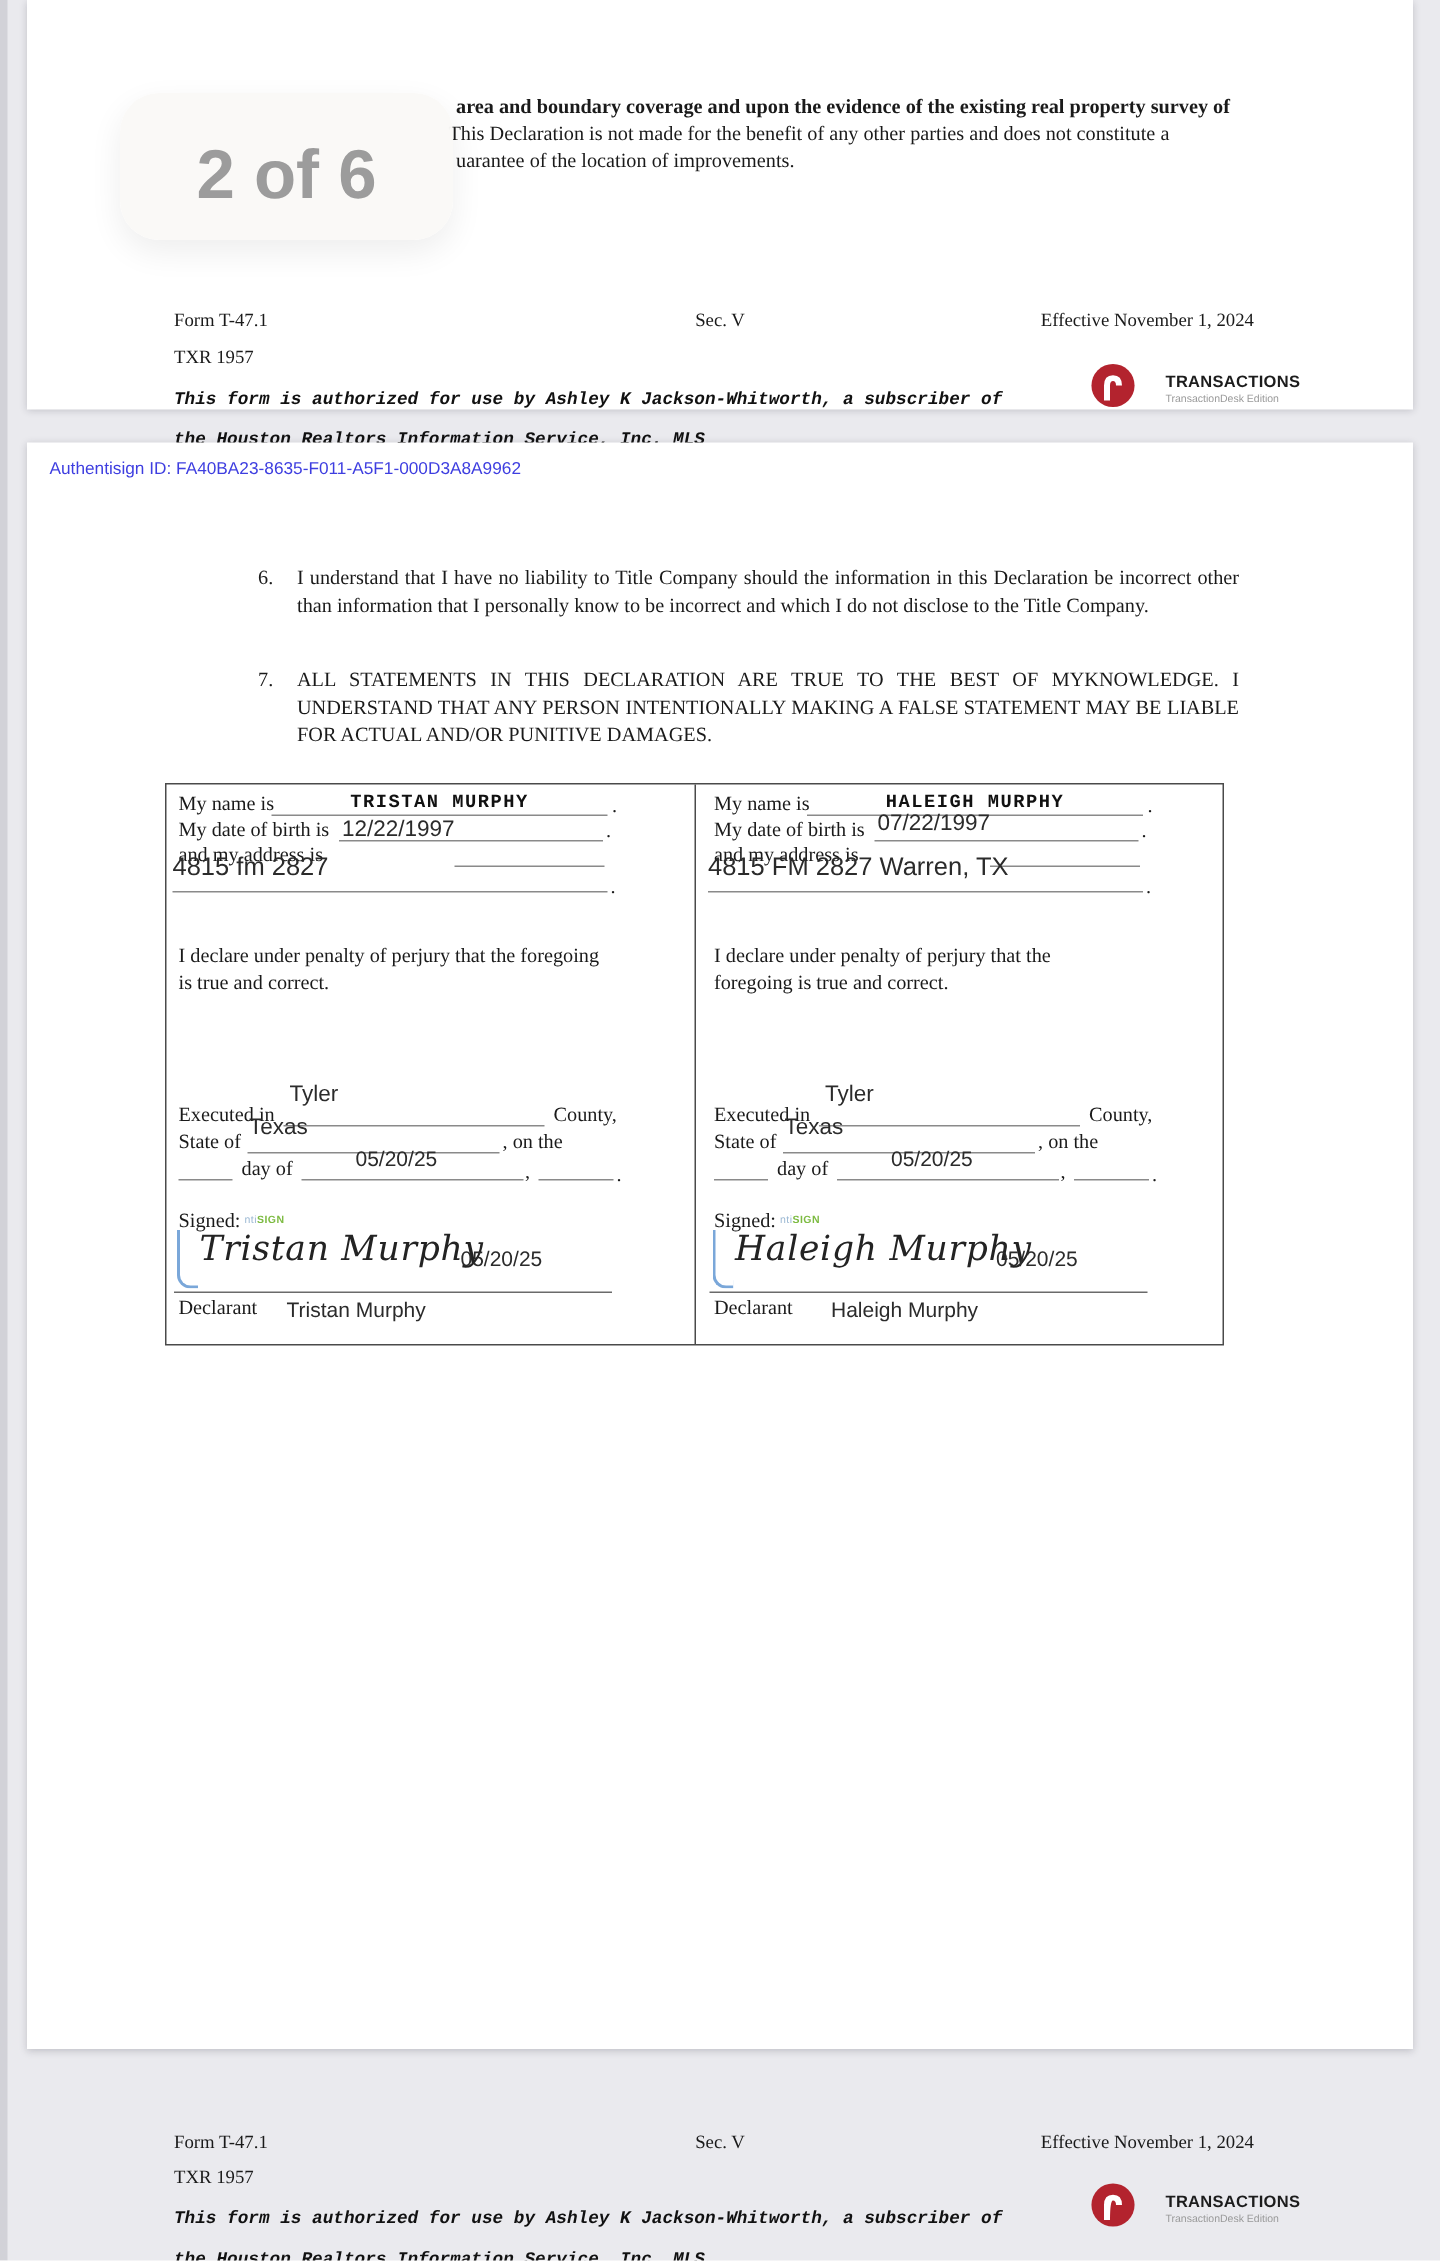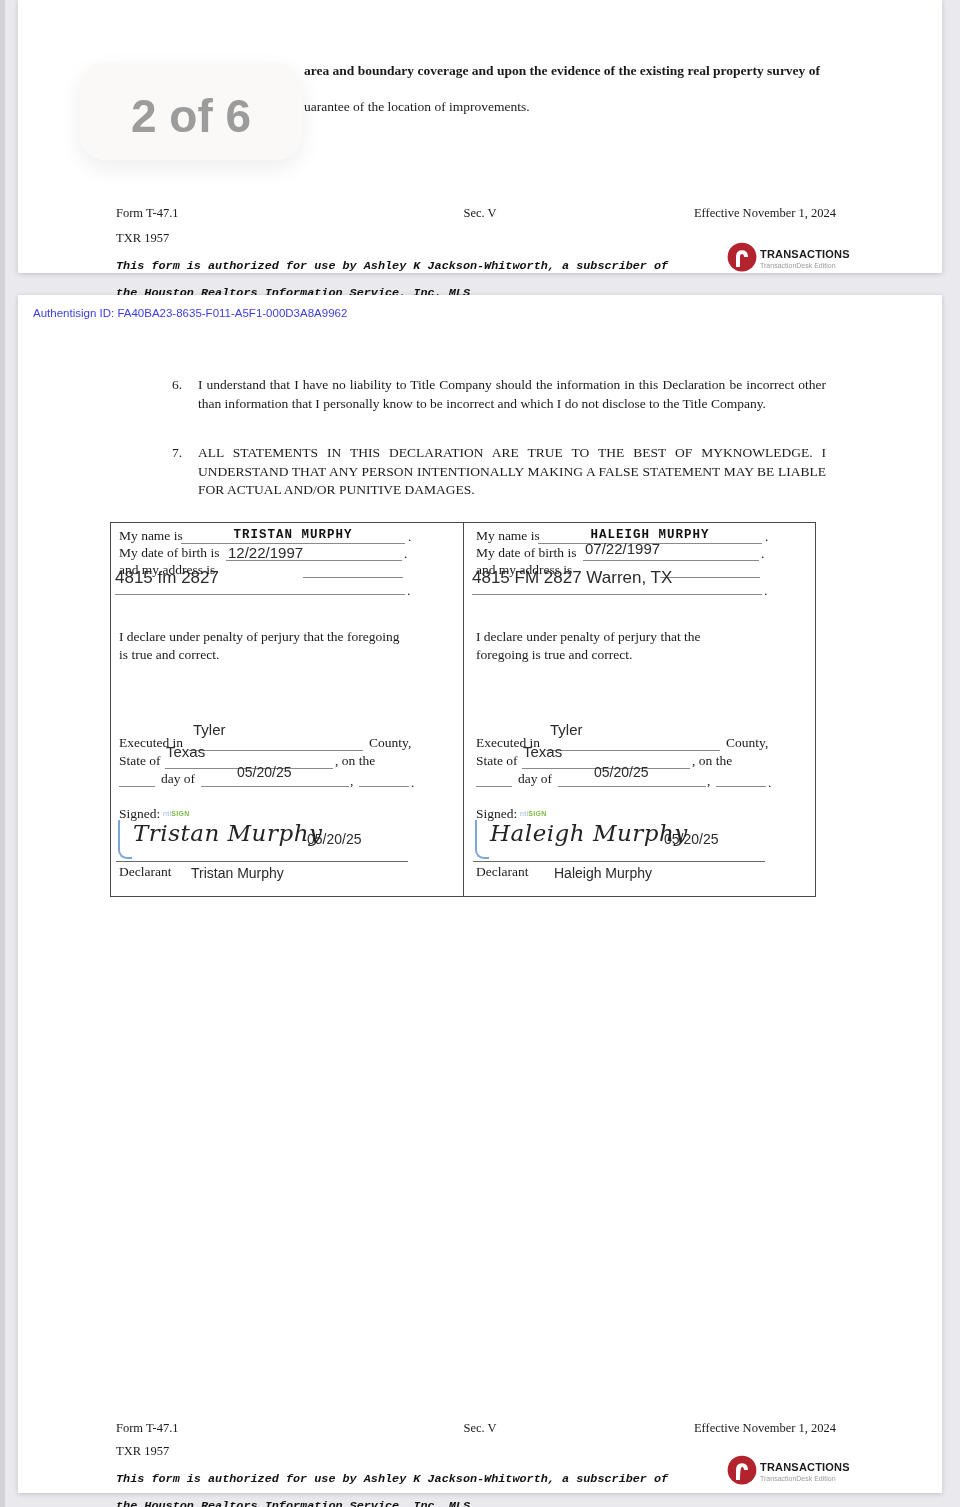--- a/index.html
+++ b/index.html
@@ -9,21 +9,21 @@
     font-family:"Liberation Serif", serif;
     color:#1a1a1a;
     overflow:hidden;
   }
   .edge-strip{position:absolute;left:0;top:0;width:5px;height:100%;background:#d2d2d8;}
   .card{
     position:absolute;left:18px;width:924px;background:#ffffff;
     box-shadow:0 1px 5px rgba(40,40,60,0.22);
   }
   #page1{top:0;height:273px;}
-  #page2{top:295px;height:1198px;}
+  #page2{top:295px;height:1071px;}
 
   .abs{position:absolute;}
   .serif{font-size:13.5px;line-height:18.5px;}
   .badge{
     position:absolute;left:62px;top:62px;width:222px;height:98px;
     background:rgba(250,249,247,0.97);border-radius:26px;z-index:5;
     display:flex;align-items:center;justify-content:center;
     font-family:"Liberation Sans", sans-serif;font-weight:bold;
     font-size:46px;color:#9c9c9c;padding-top:10px;box-sizing:border-box;
     box-shadow:0 8px 22px rgba(0,0,0,0.07);
@@ -37,21 +37,21 @@
 
   
   .f-form{left:98px;font-size:12.5px;}
   .f-sec{left:0;width:924px;text-align:center;font-size:12.5px;}
   .f-eff{right:106px;font-size:12.5px;}
   .f-txr{left:98px;font-size:12.5px;}
   .f-mono{
     left:98px;font-family:"Liberation Mono", monospace;font-weight:bold;
     font-size:11.8px;line-height:13.5px;white-space:pre-line;color:#111;font-style:italic;
   }
-  .logo{display:flex;align-items:center;gap:3px;}
+  .logo{display:flex;align-items:center;gap:20px;}
   .logo-txt{display:flex;flex-direction:column;line-height:1;}
   .logo-name{font-family:"Liberation Sans", sans-serif;font-weight:bold;font-size:11px;color:#1c1c1c;letter-spacing:0.2px;}
   .logo-ed{font-family:"Liberation Sans", sans-serif;font-size:7px;color:#9a9a9a;margin-top:2px;}
 
   
   .sigbox{
     position:absolute;left:92px;top:227px;width:706px;height:375px;
     border:1.3px solid #4a4a4a;box-sizing:border-box;
   }
   .sig-col{position:absolute;top:0;height:100%;width:352px;}
@@ -83,20 +83,21 @@
 </head>
 <body>
 
 <div class="edge-strip"></div>
 
 <section class="card" id="page1">
 
   <div class="badge">2 of 6</div>
 
   <div class="abs serif" style="left:286px;top:62px;font-weight:bold;">area and boundary coverage and upon the evidence of the existing real property survey of</div>
+  <div class="abs serif" style="left:281px;top:80px;">This Declaration is not made for the benefit of any other parties and does not constitute a</div>
   <div class="abs serif" style="left:286px;top:98px;">uarantee of the location of improvements.</div>
 
   <div class="abs f-form" style="top:206px;">Form T-47.1</div>
   <div class="abs f-sec" style="top:206px;">Sec. V</div>
   <div class="abs f-eff" style="top:206px;">Effective November 1, 2024</div>
   <div class="abs f-txr" style="top:231px;">TXR 1957</div>
   <div class="abs f-mono" style="top:246px;">
     <span>This form is authorized for use by Ashley K Jackson-Whitworth, a subscriber of</span><br>
     <span>the Houston Realtors Information Service, Inc. MLS</span>
   </div>

